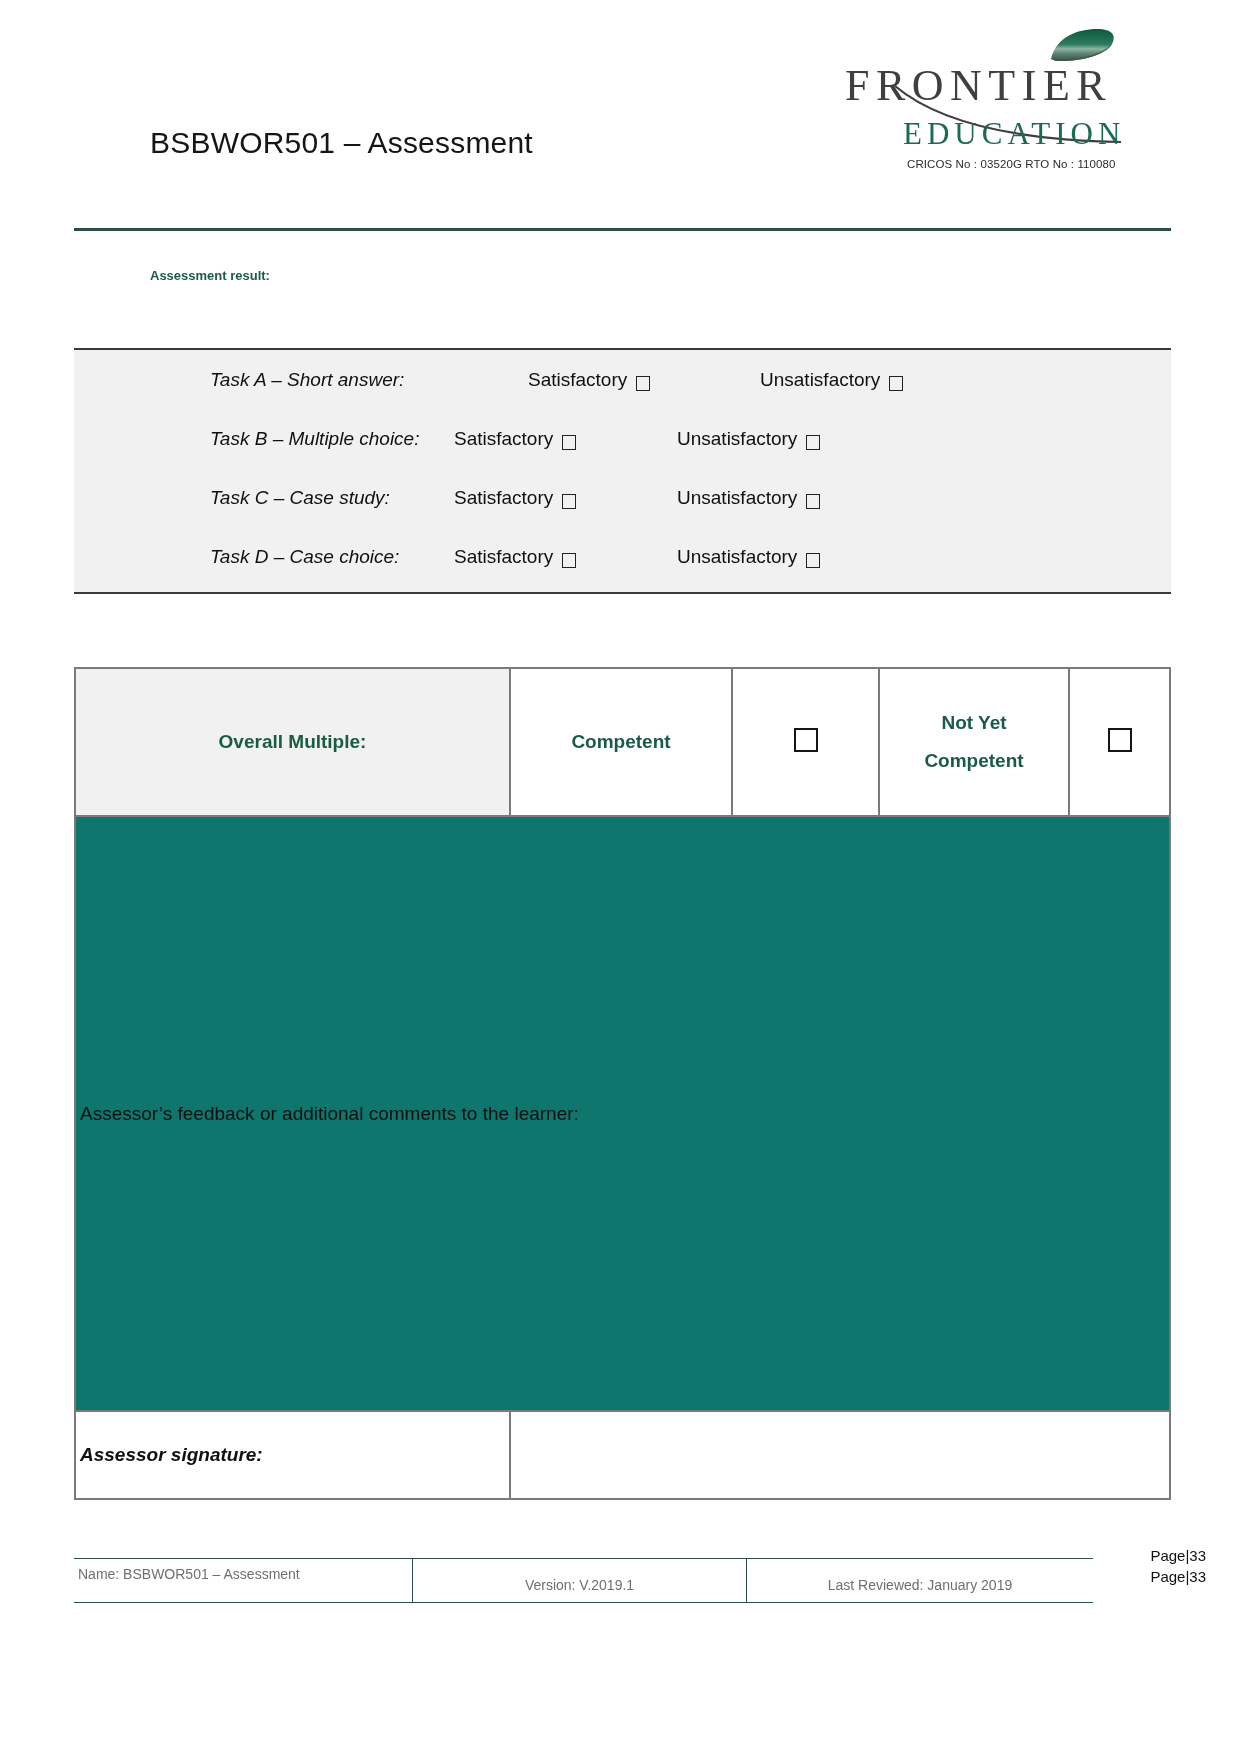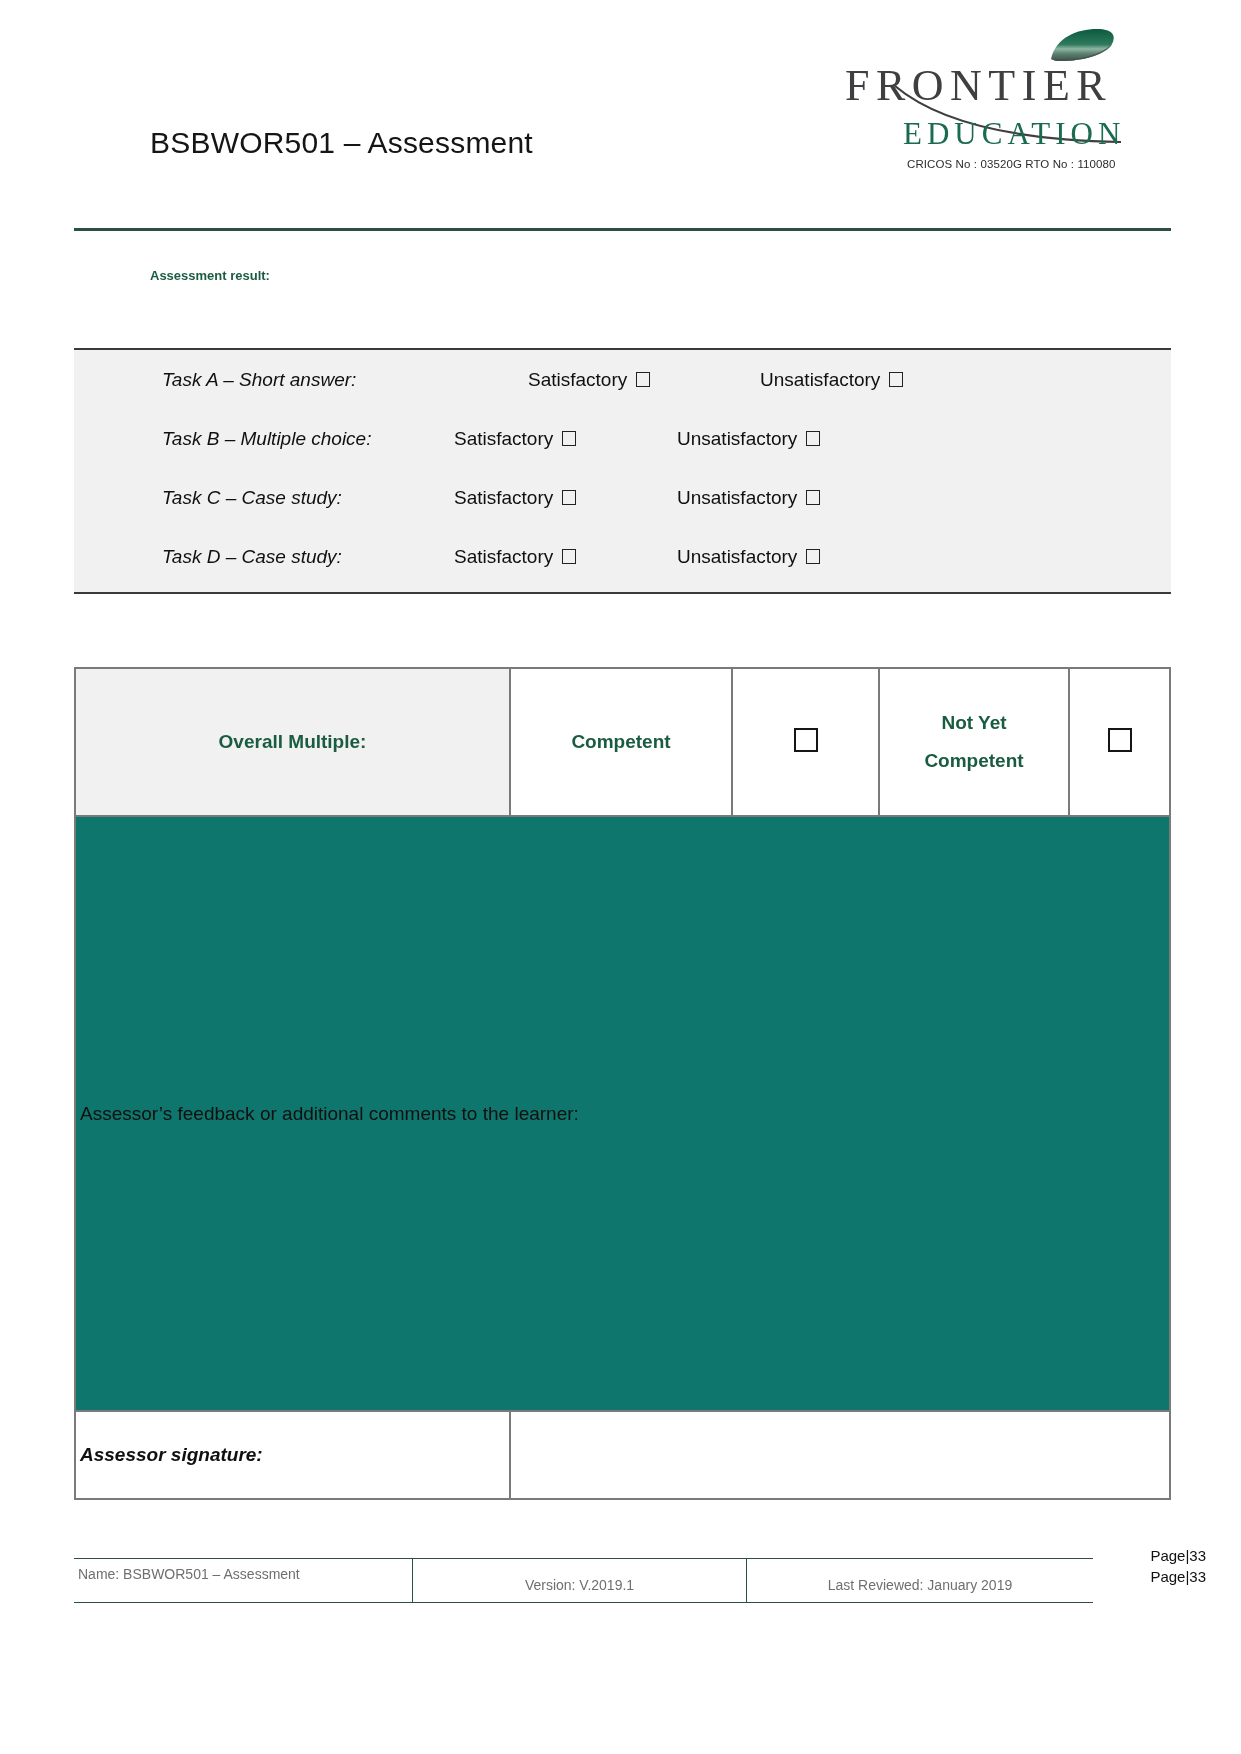--- a/index.html
+++ b/index.html
@@ -136,27 +136,28 @@
     width: 100%;
     height: 59px;
     display: flex;
     align-items: center;
   }
   .task-label {
     font-style: italic;
     font-size: 19px;
     color: #101010;
     white-space: nowrap;
+    margin-left: 48px;
   }
   .opt {
     font-size: 19px;
     color: #101010;
     white-space: nowrap;
     display: inline-flex;
-    align-items: center;
+    align-items: flex-end;
     gap: 9px;
   }
   .cbox {
     display: inline-block;
     width: 14px;
     height: 15px;
     border: 1.3px solid #222;
     box-sizing: border-box;
     background: transparent;
   }
@@ -374,21 +375,21 @@
         <span>Satisfactory</span>
         <span class="cbox"></span>
       </span>
       <span class="opt opt-uns">
         <span>Unsatisfactory</span>
         <span class="cbox"></span>
       </span>
     </div>
 
     <div class="task-row row-std" style="top:177px;">
-      <span class="task-label">Task D – Case study:</span>
+      <span class="task-label">Task D – Case choice:</span>
       <span class="opt opt-sat">
         <span>Satisfactory</span>
         <span class="cbox"></span>
       </span>
       <span class="opt opt-uns">
         <span>Unsatisfactory</span>
         <span class="cbox"></span>
       </span>
     </div>
   </div>

